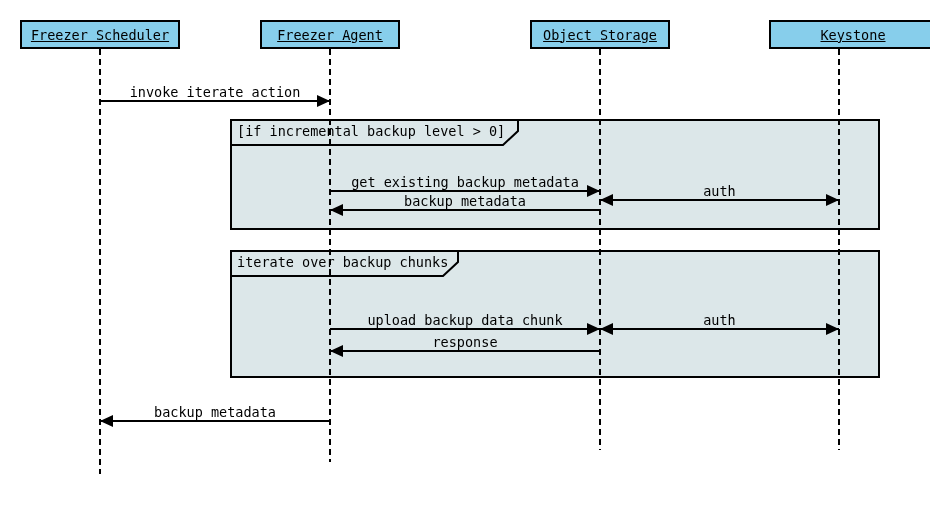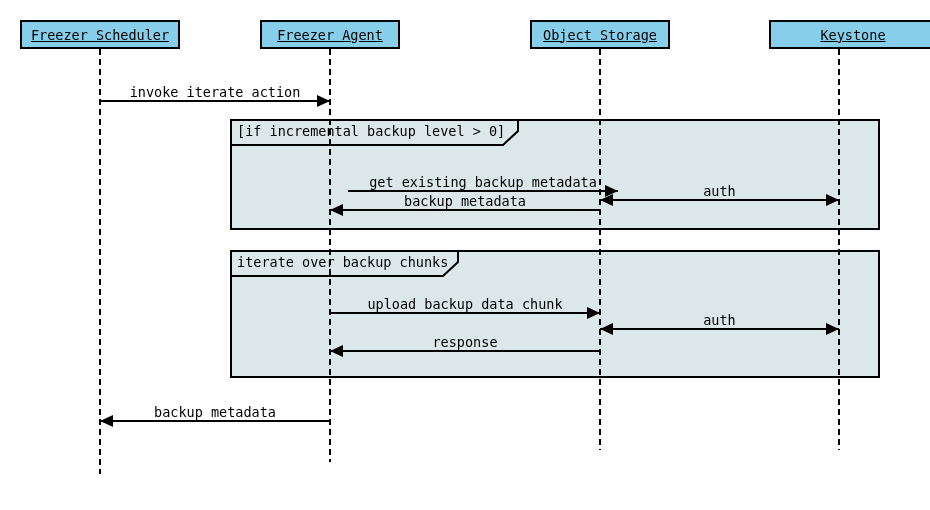--- a/index.html
+++ b/index.html
@@ -73,40 +73,40 @@
   <div class="participant" style="left:20px;width:160px;">Freezer Scheduler</div>
   <div class="participant" style="left:530px;width:140px;">Object Storage</div>
   <div class="participant" style="left:769px;width:168px;">Keystone</div>
 
   <div class="message" style="left:100px;top:76px;width:230px;">
     <div class="msg-label">invoke iterate action</div>
     <div class="msg-line"></div>
     <div class="head r"></div>
   </div>
 
-  <div class="message" style="left:348px;top:166px;width:270px;">
+  <div class="message" style="left:330px;top:166px;width:270px;">
     <div class="msg-label">get existing backup metadata</div>
     <div class="msg-line"></div>
     <div class="head r"></div>
   </div>
 
   <div class="message" style="left:600px;top:175px;width:239px;">
     <div class="msg-label">auth</div>
     <div class="msg-line"></div>
     <div class="head l"></div>
     <div class="head r"></div>
   </div>
 
   <div class="message" style="left:330px;top:185px;width:270px;">
     <div class="msg-label">backup metadata</div>
     <div class="msg-line"></div>
     <div class="head l"></div>
   </div>
 
-  <div class="message" style="left:330px;top:288px;width:270px;text-decoration:underline;">
+  <div class="message" style="left:330px;top:304px;width:270px;text-decoration:underline;">
     <div class="msg-label">upload backup data chunk</div>
     <div class="msg-line"></div>
     <div class="head r"></div>
   </div>
 
   <div class="message" style="left:600px;top:304px;width:239px;">
     <div class="msg-label">auth</div>
     <div class="msg-line"></div>
     <div class="head l"></div>
     <div class="head r"></div>

